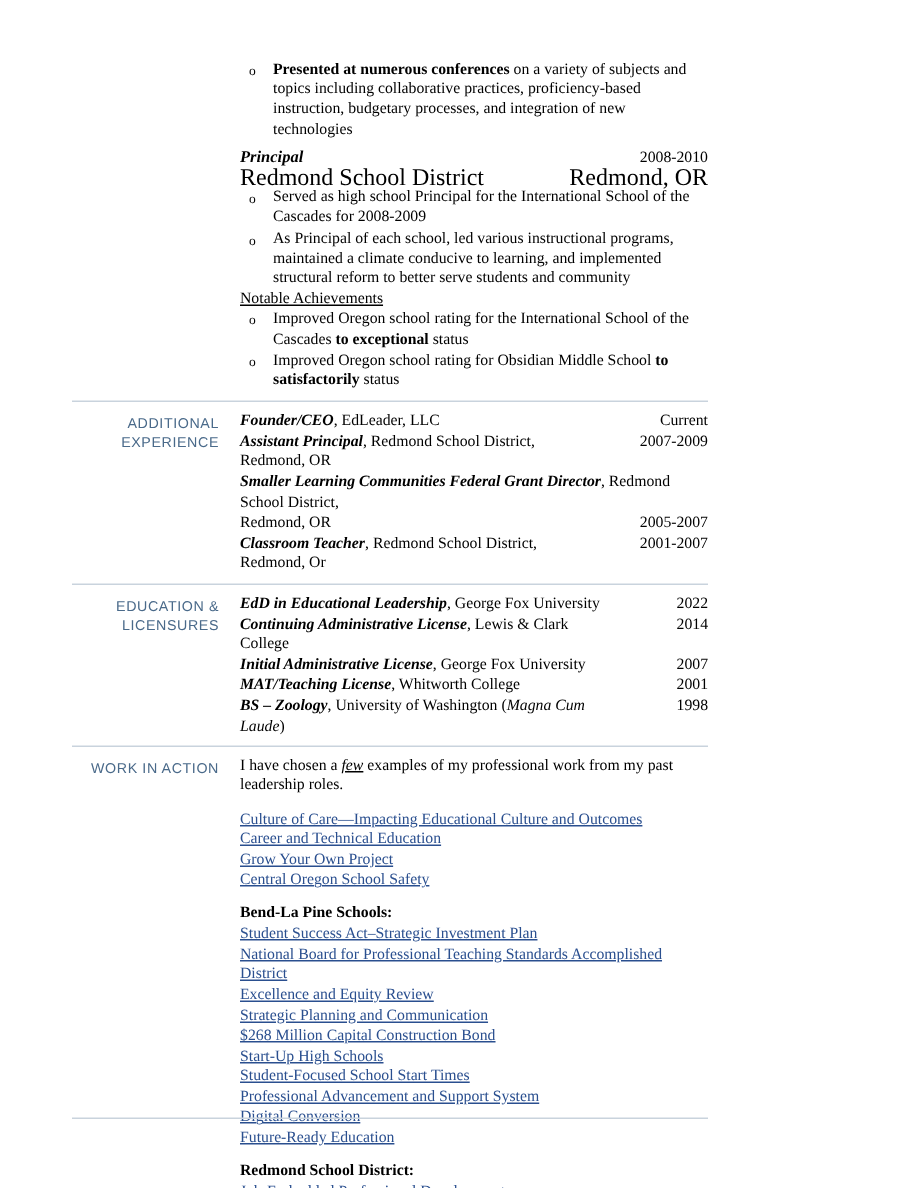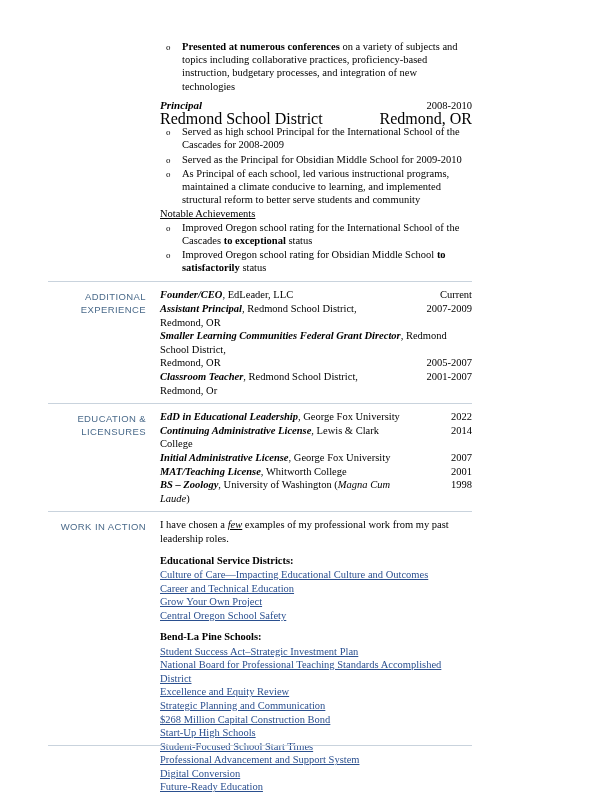--- a/index.html
+++ b/index.html
@@ -159,21 +159,20 @@
         <span class="job-title">Principal</span>
         <span class="job-date">2008-2010</span>
       </div>
       <div class="job-sub">
         <span>Redmond School District</span>
         <span>Redmond, OR</span>
       </div>
 
       <ul class="bul">
         <li>Served as high school Principal for the International School of the Cascades for 2008-2009</li>
-        <li>Served as the Principal for Obsidian Middle School for 2009-2010</li>
         <li>As Principal of each school, led various instructional programs, maintained a climate conducive to learning, and implemented structural reform to better serve students and community</li>
       </ul>
 
       <div class="underline" style="font-size:10.5px;margin-top:1px;">Notable Achievements</div>
 
       <ul class="bul">
         <li><span>Improved Oregon school rating for the International School of the Cascades </span><span class="bold">to exceptional</span><span> status</span></li>
         <li><span>Improved Oregon school rating for Obsidian Middle School </span><span class="bold">to satisfactorily</span><span> status</span></li>
       </ul>
 
@@ -258,21 +257,20 @@
   <div class="row sec-pad">
     <div class="label-col">
       <div>WORK IN ACTION</div>
     </div>
     <div class="content-col">
 
       <div class="wia-intro">
         <span>I have chosen a </span><span class="ital underline">few</span><span> examples of my professional work from my past leadership roles.</span>
       </div>
 
-      <div class="grp-head first">Educational Service Districts:</div>
       <a class="link" href="#">Culture of Care—Impacting Educational Culture and Outcomes</a>
       <a class="link" href="#">Career and Technical Education</a>
       <a class="link" href="#">Grow Your Own Project</a>
       <a class="link" href="#">Central Oregon School Safety</a>
 
       <div class="grp-head">Bend-La Pine Schools:</div>
       <a class="link" href="#">Student Success Act–Strategic Investment Plan</a>
       <a class="link" href="#">National Board for Professional Teaching Standards Accomplished District</a>
       <a class="link" href="#">Excellence and Equity Review</a>
       <a class="link" href="#">Strategic Planning and Communication</a>

